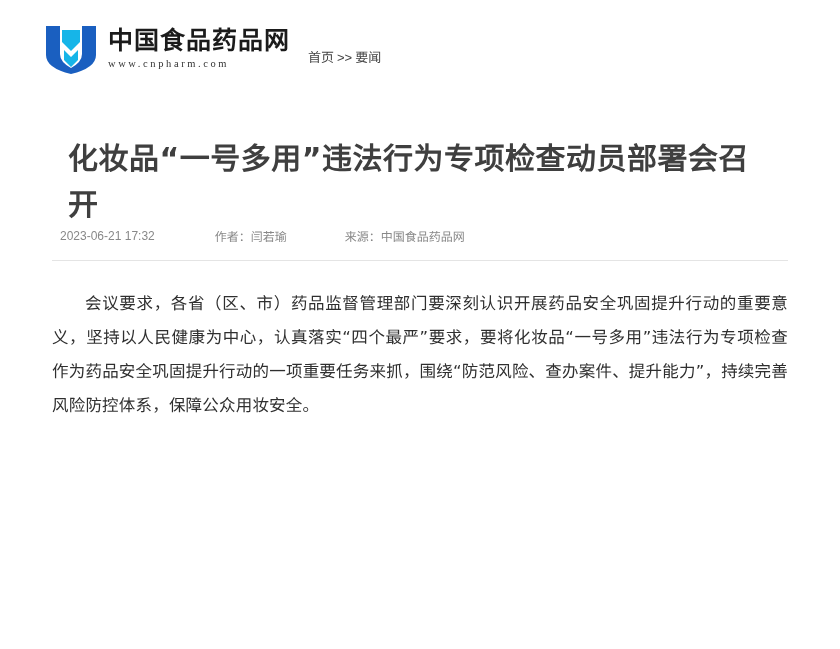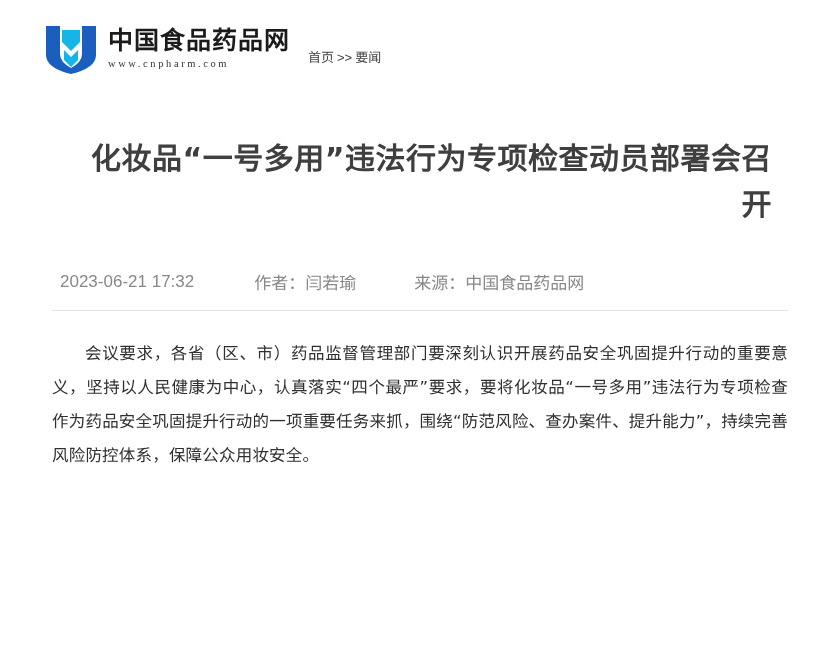--- a/index.html
+++ b/index.html
@@ -78,31 +78,30 @@
     padding: 0 52px;
     box-sizing: border-box;
   }
   .article-title {
     margin: 62px 0 0 0;
     font-family: "DejaVu Sans", "Liberation Sans", sans-serif;
     font-size: 30px;
     line-height: 1.52;
     font-weight: bold;
     color: #3f3f3f;
-    text-align: right;
+    text-align: left;
     letter-spacing: 0.5px;
     padding: 0 16px;
   }
   .meta-row {
     display: flex;
     justify-content: flex-start;
     align-items: center;
-    margin-top: 42px;
     padding: 0 8px 0 8px;
-    font-size: 17px;
+    font-size: 12px;
     color: #888888;
   }
   .meta-item { white-space: nowrap; }
   .meta-date { margin-right: 60px; }
   .meta-author { margin-right: 58px; }
   .divider {
     margin-top: 16px;
     border-top: 1px solid #e4e4e4;
     height: 0;
   }

